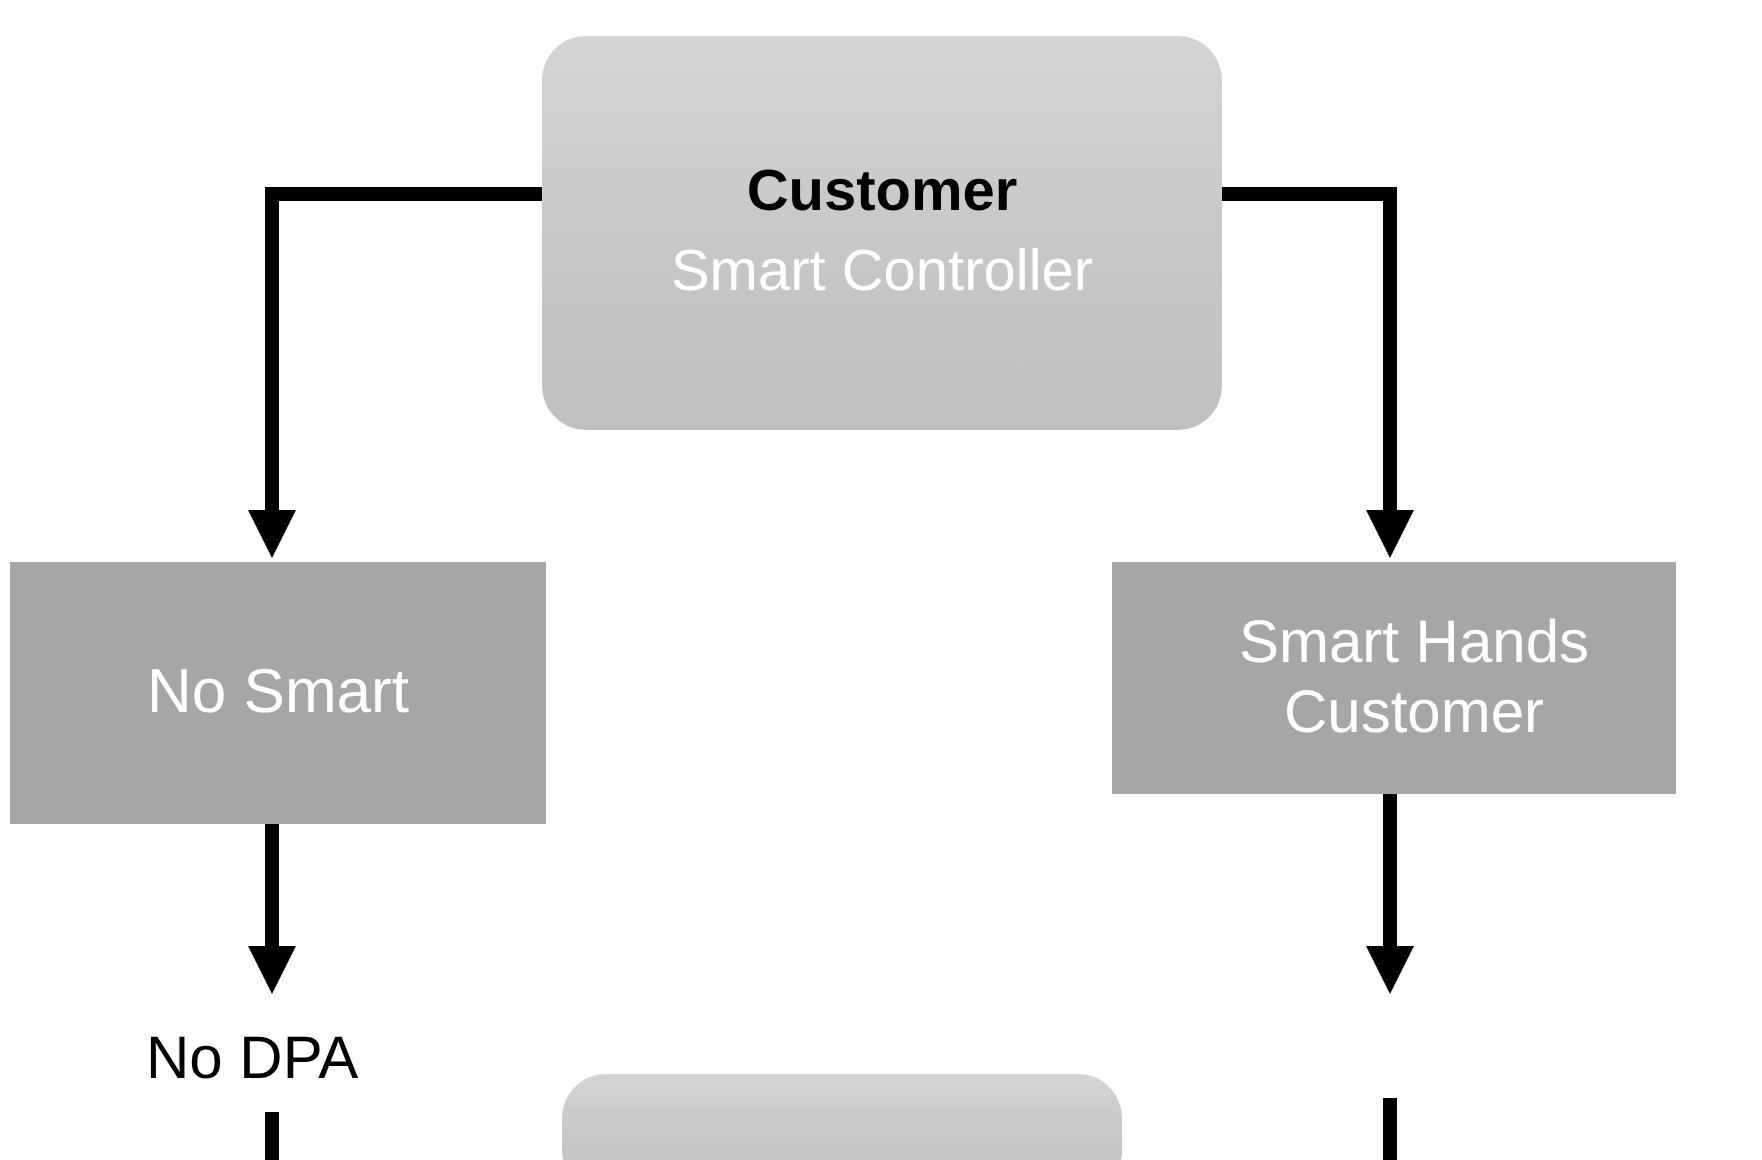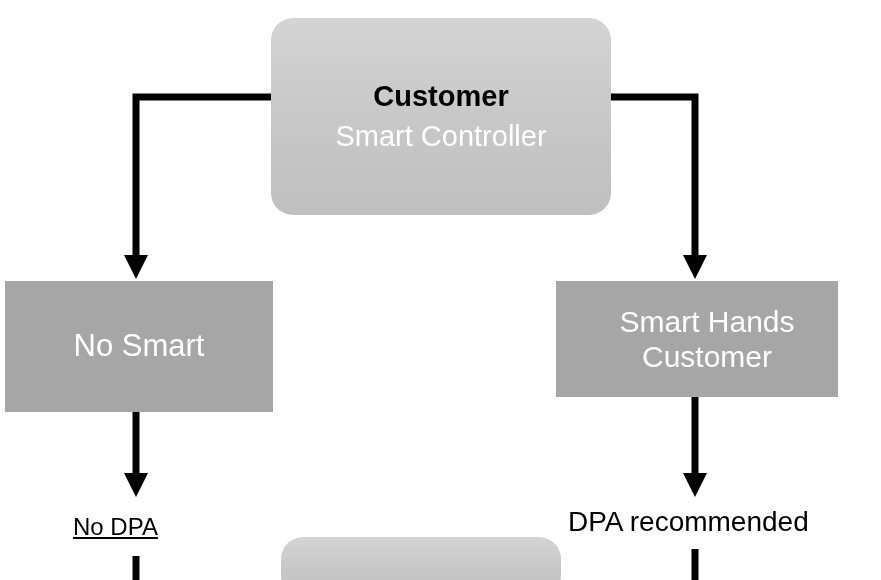--- a/index.html
+++ b/index.html
@@ -95,16 +95,15 @@
 
   <div class="node node-flat" style="left:556px; top:281px; width:282px; height:116px;padding-left:20px;">
     <div class="node-label-white" style="font-size:30px;">Smart Hands</div>
     <div class="node-label-white" style="font-size:30px;">Customer</div>
   </div>
 
   <div class="node node-rounded" style="left:281px; top:537px; width:280px; height:60px;">
     <div class="node-title" style="font-size:28px;"></div>
   </div>
 
-  <div class="free-label" style="left:73px; top:513px; font-size:24px;text-decoration:underline;">No DPA</div>
-  <div class="free-label" style="left:568px; top:506px; font-size:28px;">DPA recommended</div>
+  <div class="free-label" style="left:73px; top:513px; font-size:30px;">No DPA</div>
 
 </div>
 
 </body></html>

